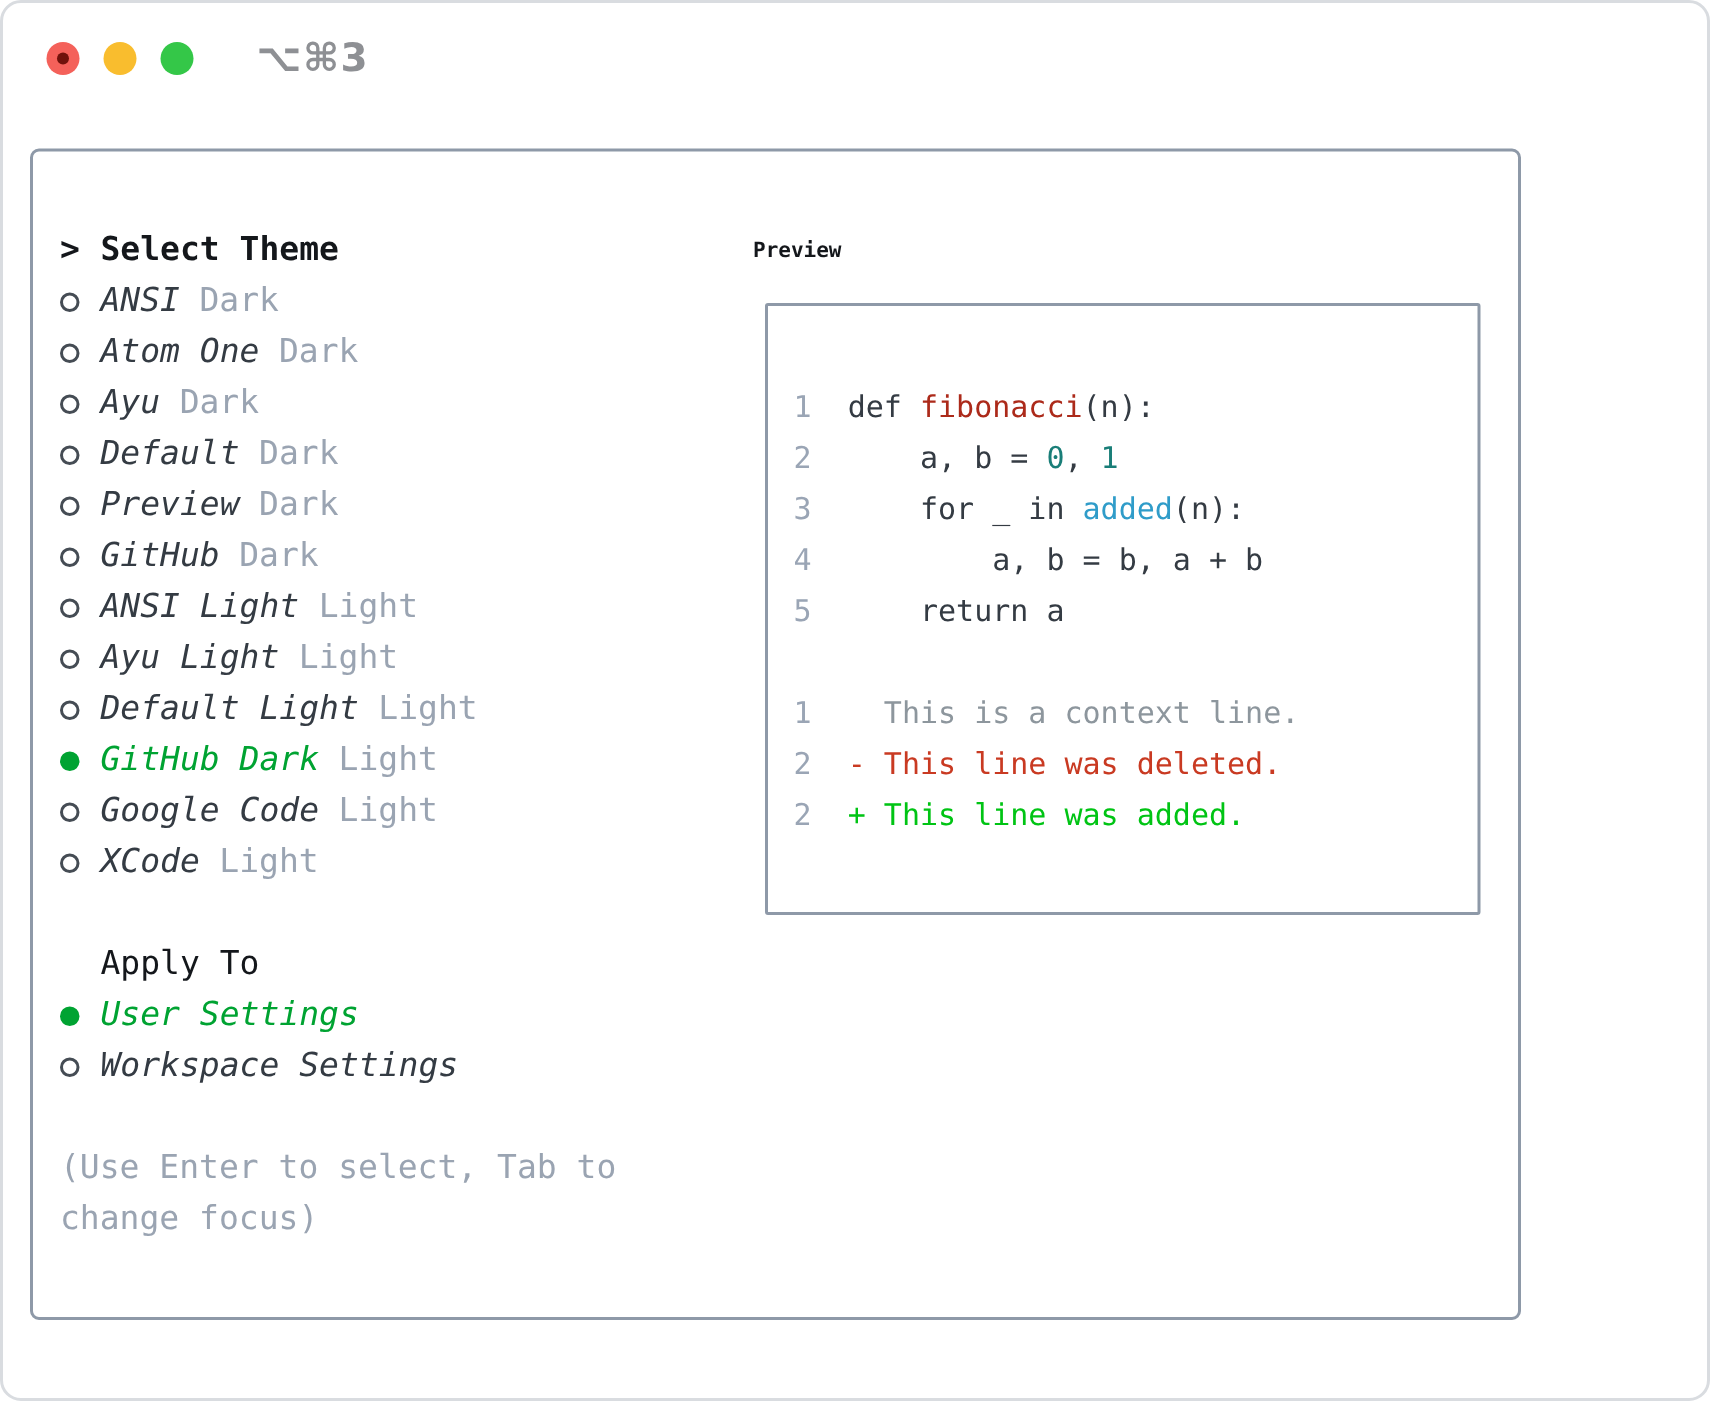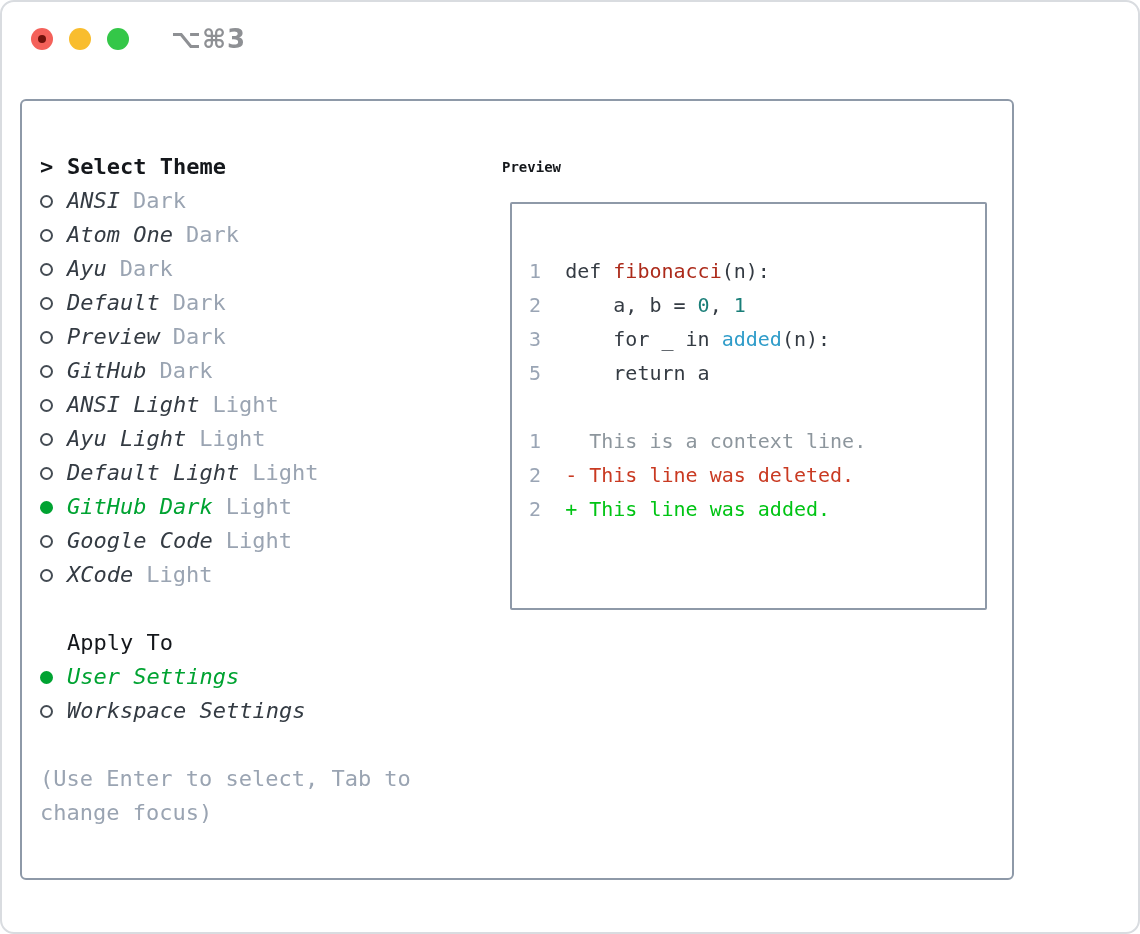--- a/index.html
+++ b/index.html
@@ -101,20 +101,21 @@
     <div class="spacer"></div>
     <div class="help">(Use Enter to select, Tab to change focus)</div>
   </div>
 
   <div class="preview-title">Preview</div>
   <div class="preview-box">
     <div id="code-block">
         <div class="cline"><span class="ln">1</span>  <span class="p">def </span><span class="fn">fibonacci</span><span class="p">(n):</span></div>
         <div class="cline"><span class="ln">2</span>  <span class="p">    a, b = </span><span class="num">0</span><span class="p">, </span><span class="num">1</span></div>
         <div class="cline"><span class="ln">3</span>  <span class="p">    for _ in </span><span class="bi">added</span><span class="p">(n):</span></div>
+        <div class="cline"><span class="ln">4</span>  <span class="p">        a, b = b, a + b</span></div>
         <div class="cline"><span class="ln">5</span>  <span class="p">    return a</span></div>
       </div>
     <div class="spacer"></div>
     <div id="diff-block">
         <div class="cline"><span class="ln">1</span>  <span class="diff-context">  This is a context line.</span></div>
         <div class="cline"><span class="ln">2</span>  <span class="diff-deleted">- This line was deleted.</span></div>
         <div class="cline"><span class="ln">2</span>  <span class="diff-added">+ This line was added.</span></div>
       </div>
   </div>
 

